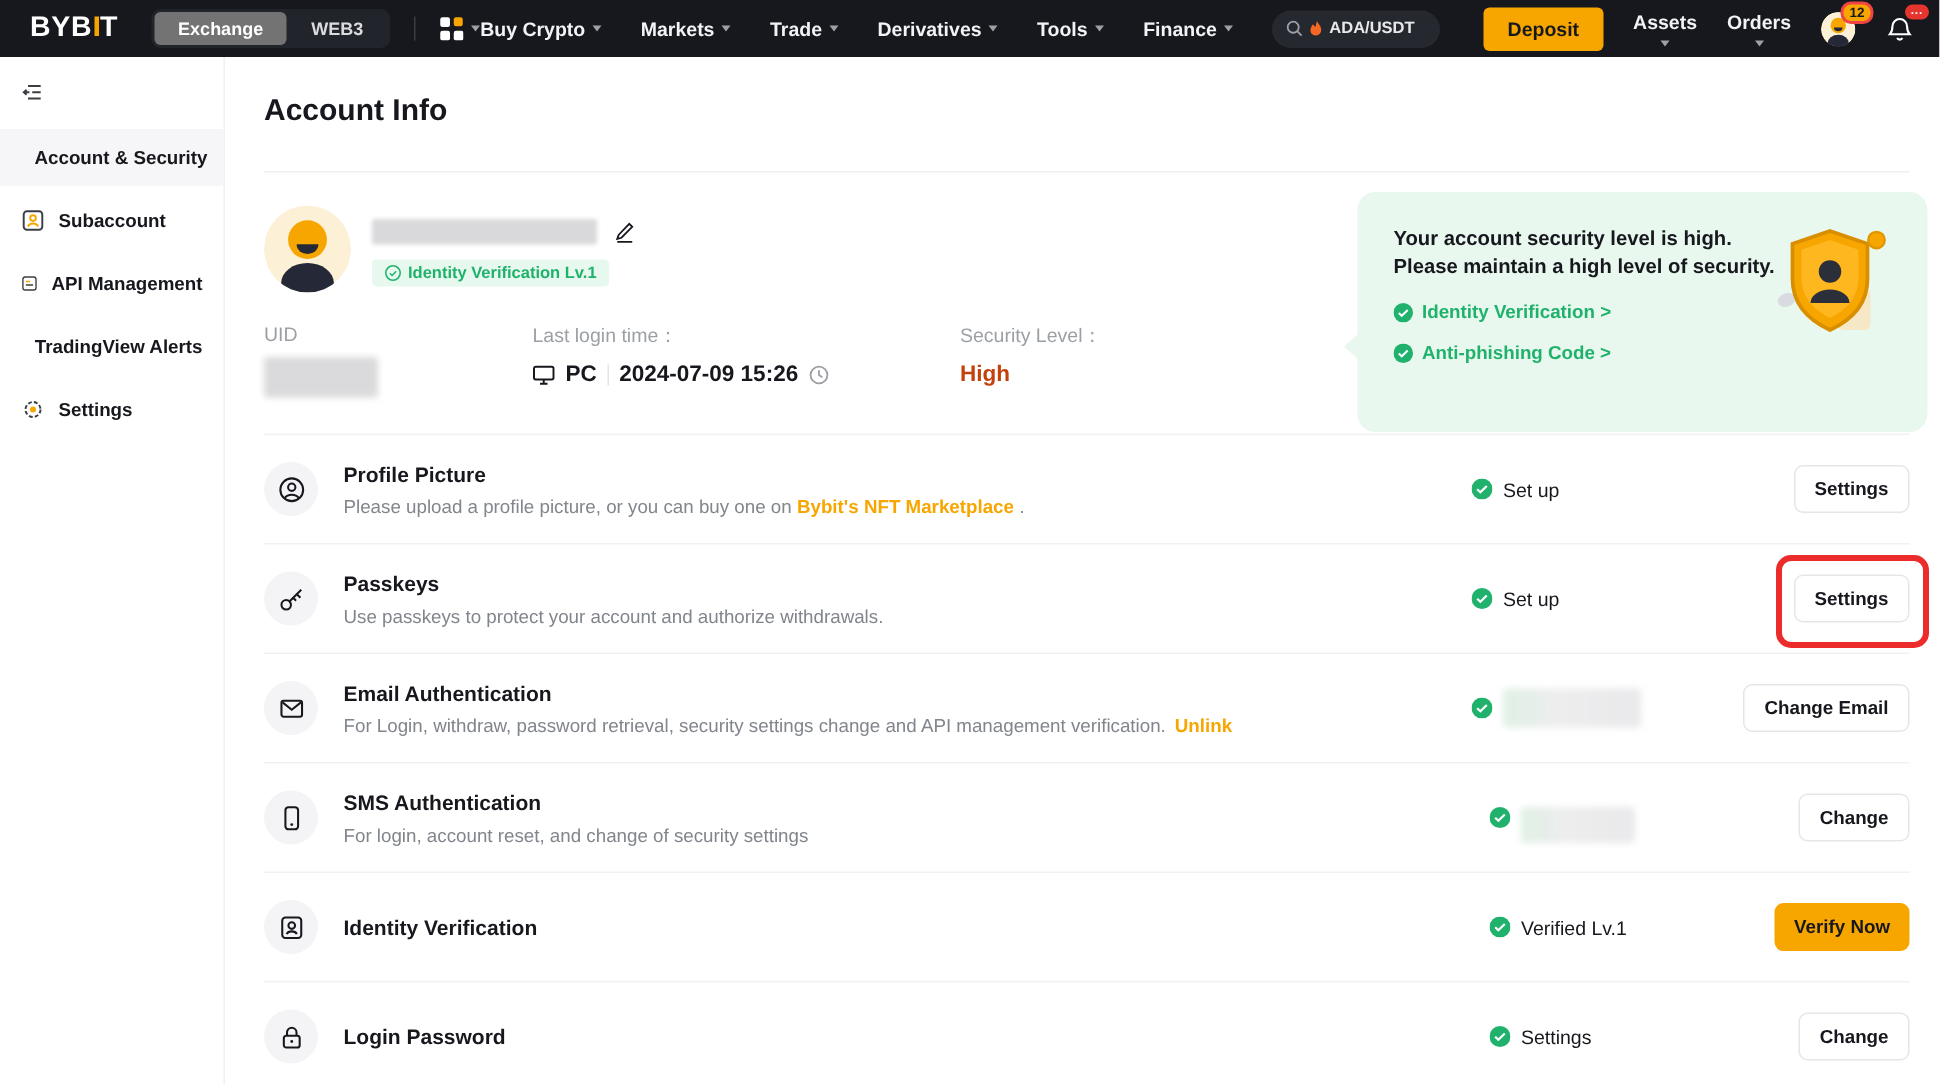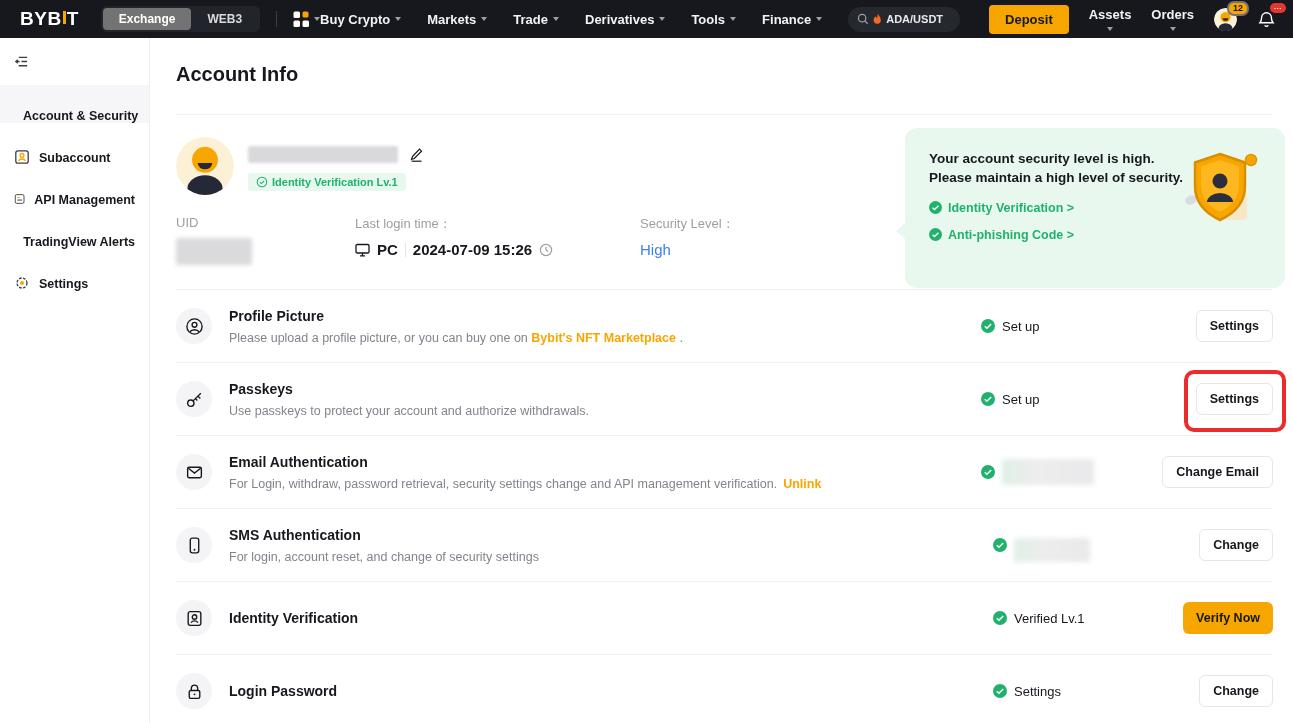--- a/index.html
+++ b/index.html
@@ -18,27 +18,27 @@
   .nav-menu { display:flex; }
   .nav-item { display:flex; align-items:center; gap:5px; color:#f2f3f4; font-size:13px; font-weight:600; margin-right:26px; cursor:pointer; white-space:nowrap; }
   .caret { width:0; height:0; border-left:3.5px solid transparent; border-right:3.5px solid transparent; border-top:4px solid #9da0a6; }
   .nav-search { width:112px; height:25px; border-radius:13px; background:#26282f; display:flex; align-items:center; padding:0 9px; gap:4px; cursor:text; }
   .nav-search span { font-size:11px; font-weight:600; color:#e8e9ea; }
   .nav-spacer { flex:1; }
   .deposit-btn { background:#f7a600; color:#17181e; font-weight:700; font-size:13px; padding:7px 16px; border-radius:4px; border:none; cursor:pointer; font-family:inherit;text-align:right; }
   .nav-right-item { display:flex; align-items:center; gap:5px; color:#f2f3f4; font-size:13px; font-weight:600; margin-left:20px; cursor:pointer;flex-direction:column; }
   .icon-cluster { display:flex; align-items:center; gap:21px; margin-left:20px; }
   .badge-anchor { position:relative; cursor:pointer; display:flex; }
-  .num-badge { position:absolute; top:-7px; right:-12px; background:#f7a600; color:#17181e; font-size:9px; font-weight:700; padding:1px 4px; border-radius:7px; border:2px solid #737373; line-height:1.1; }
+  .num-badge { position:absolute; top:-7px; right:-12px; background:#f7a600; color:#17181e; font-size:9px; font-weight:700; padding:1px 4px; border-radius:7px; border:2px solid #ef4444; line-height:1.1; }
   .dot-badge { position:absolute; top:-8px; right:-11px; background:#e5352f; color:#fff; font-size:8px; font-weight:700; padding:2px 4px 4px; border-radius:8px; line-height:.5; letter-spacing:.5px; }
 
   
   .sidebar { position:absolute; top:38px; left:0; bottom:0; width:150px; background:#fff; border-right:1px solid #f0f0f2; }
   .collapse-btn { padding:16px 14px 12px; cursor:pointer; display:block; }
-  .side-item { height:38px; display:flex; align-items:flex-end; gap:9px; padding:0 14px; font-size:12.5px; font-weight:700; color:#17181e; margin-bottom:4px; cursor:pointer; white-space:nowrap; }
+  .side-item { height:38px; display:flex; align-items:center; gap:9px; padding:0 14px; font-size:12.5px; font-weight:700; color:#17181e; margin-bottom:4px; cursor:pointer; white-space:nowrap; }
   .side-item.active { background:#f6f6f8; }
 
   
   .main { position:absolute; top:38px; left:150px; right:0; bottom:0; background:#fff; padding:0 20px 0 26px; }
   .page-title { font-size:20px; font-weight:700; color:#17181e; margin-top:25px; }
   .main-divider { border-top:1px solid #f0f0f2; margin-top:28px; }
 
   .profile-row { display:flex; padding-top:22px; }
   .avatar { width:58px; height:58px; }
   .name-col { margin-left:14px; padding-top:9px; }
@@ -46,27 +46,27 @@
   .name-blur { width:150px; height:17px; background:#d9d9db; border-radius:2px; filter:blur(1.5px); }
   .verify-badge { margin-top:10px; display:inline-flex; align-items:center; gap:4px; background:#e7f8ee; color:#20b26c; font-size:11px; font-weight:600; padding:3px 8px; border-radius:3px; }
 
   .info-row { display:flex; margin-top:20px; }
   .info-col-uid { width:179px; }
   .info-col-login { width:285px; }
   .info-label { font-size:13px; color:#9ca0a5; }
   .uid-blur { width:76px; height:27px; background:#dadadc; border-radius:2px; filter:blur(2px); margin-top:8px; }
   .login-value { display:flex; align-items:center; gap:7px; margin-top:8px; font-size:15px; font-weight:700; color:#17181e; }
   .pipe { width:1px; height:14px; background:#e3e4e6; }
-  .security-high { margin-top:8px; font-size:15px; font-weight:400; color:#3b82f6; }
+  .security-high { margin-top:8px; font-size:15px; font-weight:700; color:#c2410c; }
 
   
   .sec-panel { position:absolute; top:90px; right:8px; width:380px; height:160px; background:#e9f8ef; border-radius:12px; padding:22px 24px; }
   .sec-panel::before { content:""; position:absolute; left:-9px; top:94px; width:0; height:0; border-top:9px solid transparent; border-bottom:9px solid transparent; border-right:10px solid #e9f8ef; }
   .sec-title { font-size:13.5px; font-weight:700; color:#17181e; line-height:1.4; }
-  .sec-link { display:flex; align-items:flex-start; gap:6px; color:#20b26c; font-size:12.5px; font-weight:600; margin-top:13px; cursor:pointer; }
+  .sec-link { display:flex; align-items:flex-end; gap:6px; color:#20b26c; font-size:12.5px; font-weight:600; margin-top:13px; cursor:pointer; }
   .sec-art { position:absolute; right:24px; top:22px; }
 
   
   .rows-section { margin-top:24px; }
   .setting-row { display:flex; align-items:center; border-top:1px solid #f1f1f3; min-height:73px; padding:13px 0; }
   .row-icon { width:36px; height:36px; border-radius:50%; background:#f4f4f6; display:flex; align-items:center; justify-content:center; margin-right:17px; flex:none; }
   .row-main { flex:1; }
   .row-title { font-size:14px; font-weight:700; color:#17181e; }
   .row-desc { font-size:12.5px; color:#81858c; margin-top:7px; }
   .desc-link { color:#f7a600; font-weight:700; cursor:pointer; }

